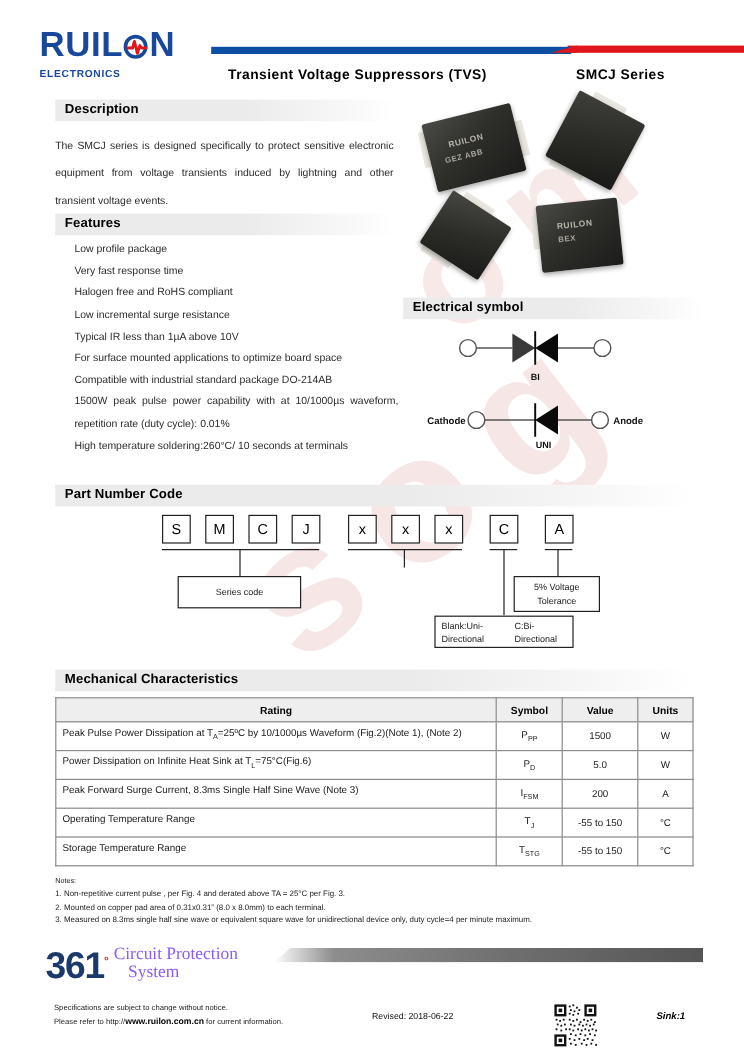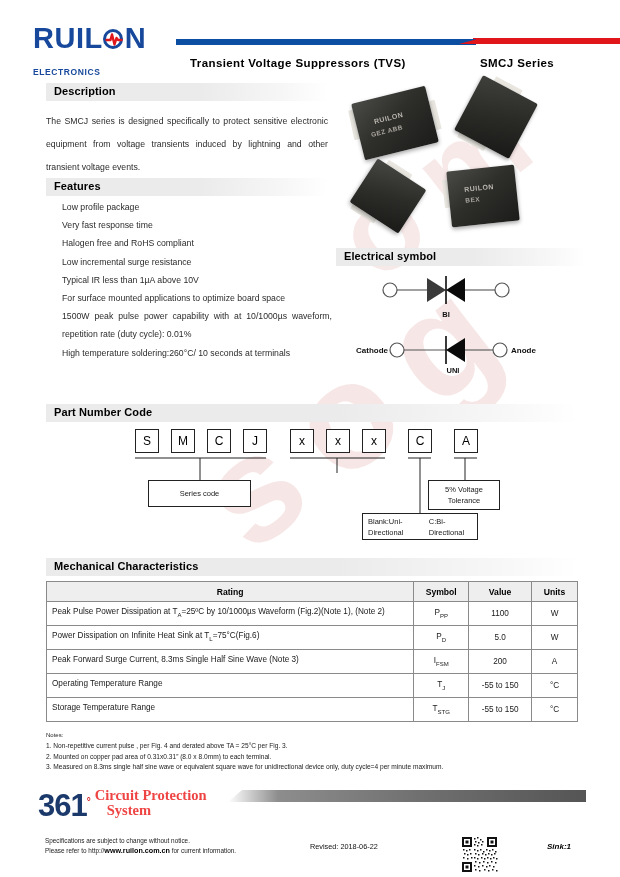--- a/index.html
+++ b/index.html
@@ -38,21 +38,21 @@
     font-family:"Liberation Sans",sans-serif;line-height:1;
     display:flex;align-items:center;
   }
   .logo-o{position:relative;display:inline-block;width:22px;height:22px;margin:0 0px;}
   .logo-o .ring{
     position:absolute;left:0;top:1px;width:20px;height:20px;border-radius:50%;
     border:3.5px solid #17489b;box-sizing:border-box;
   }
   .logo-o .pulse{position:absolute;left:1px;top:1px;width:20px;height:20px;}
   .logo-sub{
-    font-size:8.5px;font-weight:700;color:#17489b;letter-spacing:.6px;margin-top:14px;
+    font-size:8.5px;font-weight:700;color:#17489b;letter-spacing:.6px;margin-top:3px;
   }
   .bar-wrap{position:absolute;left:176px;top:38px;width:444px;height:9px;}
   .bar-blue{position:absolute;left:0;top:1px;width:300px;height:6px;background:#0b4ea2;}
   .bar-red{position:absolute;left:297px;top:0px;width:323px;height:6px;background:#e0161a;}
   .bar-red-tip{
     position:absolute;left:283px;top:0px;width:0;height:0;
     border-bottom:6px solid #e0161a;border-left:22px solid transparent;
   }
   .hdr-title{
     position:absolute;left:190px;top:57px;font-size:11.5px;font-weight:700;color:#000;
@@ -145,21 +145,21 @@
 
   
   .foot{position:absolute;left:0;top:786px;width:620px;height:91px;z-index:2;}
   .l361{position:absolute;left:38px;top:2px;display:flex;align-items:flex-start;}
   .n361{
     font-size:31px;font-weight:800;color:#1b3a6b;line-height:28px;
     font-family:"Liberation Sans",sans-serif;letter-spacing:-1px;
   }
   .deg{font-size:10px;font-weight:700;color:#d11a1a;vertical-align:super;}
   .cps{
-    margin-left:5px;color:#ef4444;font-size:14.5px;font-weight:700;line-height:15px;
+    margin-left:5px;color:#8b5cf6;font-size:14.5px;font-weight:400;line-height:15px;
     font-family:"Liberation Serif",serif;
   }
   .cps .l2{padding-left:12px;display:block;}
   .grad-bar{
     position:absolute;left:228px;top:4px;width:358px;height:12px;
     background:linear-gradient(to right,#ffffff 0%,#8d8d8d 14%,#6f6f6f 55%,#555 100%);
     clip-path:polygon(14px 0,100% 0,100% 100%,0 100%);
   }
   .fnote{position:absolute;left:45px;top:50px;font-size:6.4px;color:#222;line-height:10px;}
   .fnote b{font-size:7.2px;color:#000;}
@@ -210,20 +210,21 @@
   <div class="secbar" style="left:46px;top:178px;width:282px;">
     <span>Features</span>
   </div>
   <div class="feat">
     <div>Low profile package</div>
     <div>Very fast response time</div>
     <div>Halogen free and RoHS compliant</div>
     <div>Low incremental surge resistance</div>
     <div>Typical IR less than 1µA above 10V</div>
     <div>For surface mounted applications to optimize board space</div>
+    <div>Compatible with industrial standard package DO-214AB</div>
     <div class="wrap">1500W peak pulse power capability with at 10/1000µs waveform, repetition rate (duty cycle): 0.01%</div>
     <div class="wrap">High temperature soldering:260°C/ 10 seconds at terminals</div>
   </div>
 
   <div class="photos">
 
     <div class="chip" style="left:12px;top:10px;width:76px;height:58px;transform:rotate(-14deg);">
       <div class="lead" style="left:-5px;top:6px;width:10px;height:30px;transform:rotate(2deg);"></div>
       <div class="lead" style="left:70px;top:16px;width:12px;height:30px;"></div>
       <div class="body"></div>
@@ -335,21 +336,21 @@
           <th class="c-rating">Rating</th>
           <th class="c-sym">Symbol</th>
           <th class="c-val">Value</th>
           <th class="c-unit">Units</th>
         </tr>
       </thead>
       <tbody>
         <tr>
           <td class="rating"><span>Peak Pulse Power Dissipation at T</span><sub>A</sub><span>=25ºC by 10/1000µs Waveform (Fig.2)(Note 1), (Note 2)</span></td>
           <td class="ctr"><span>P</span><sub>PP</sub></td>
-          <td class="ctr">1100</td>
+          <td class="ctr">1500</td>
           <td class="ctr">W</td>
         </tr>
         <tr>
           <td class="rating"><span>Power Dissipation on Infinite Heat Sink at T</span><sub>L</sub><span>=75°C(Fig.6)</span></td>
           <td class="ctr"><span>P</span><sub>D</sub></td>
           <td class="ctr">5.0</td>
           <td class="ctr">W</td>
         </tr>
         <tr>
           <td class="rating"><span>Peak Forward Surge Current, 8.3ms Single Half Sine Wave (Note 3)</span><sub></sub><span></span></td>

